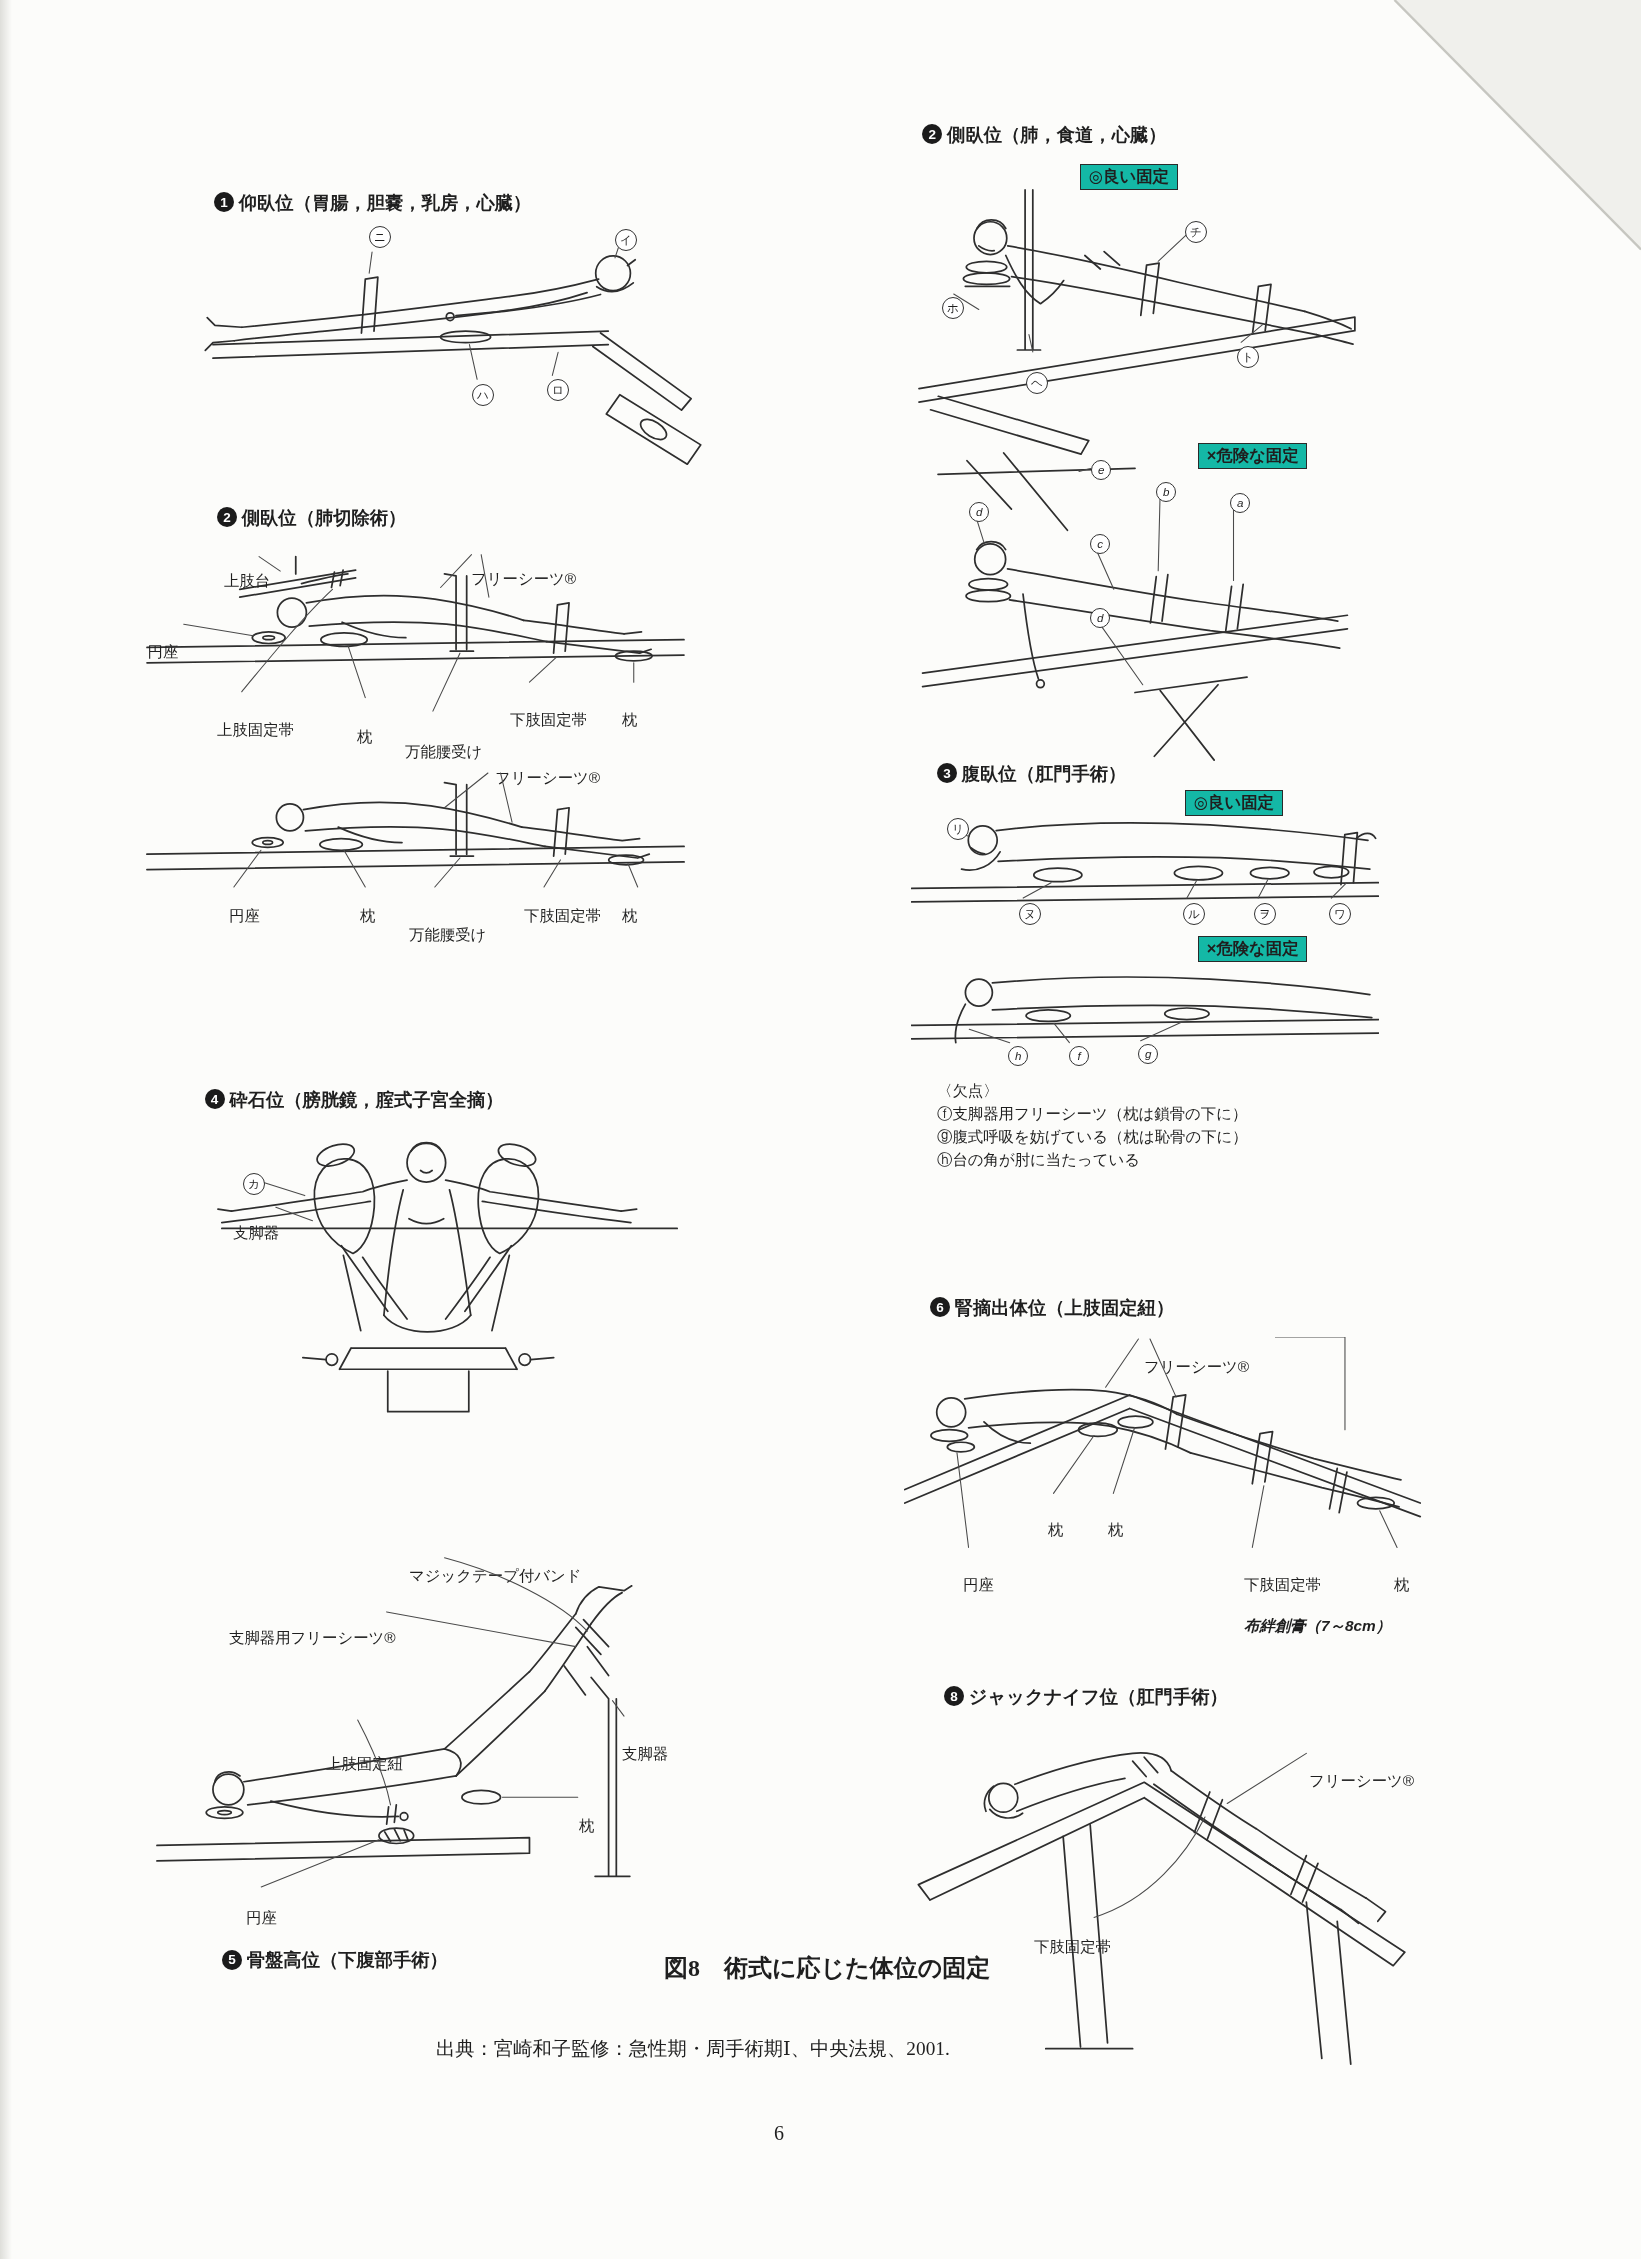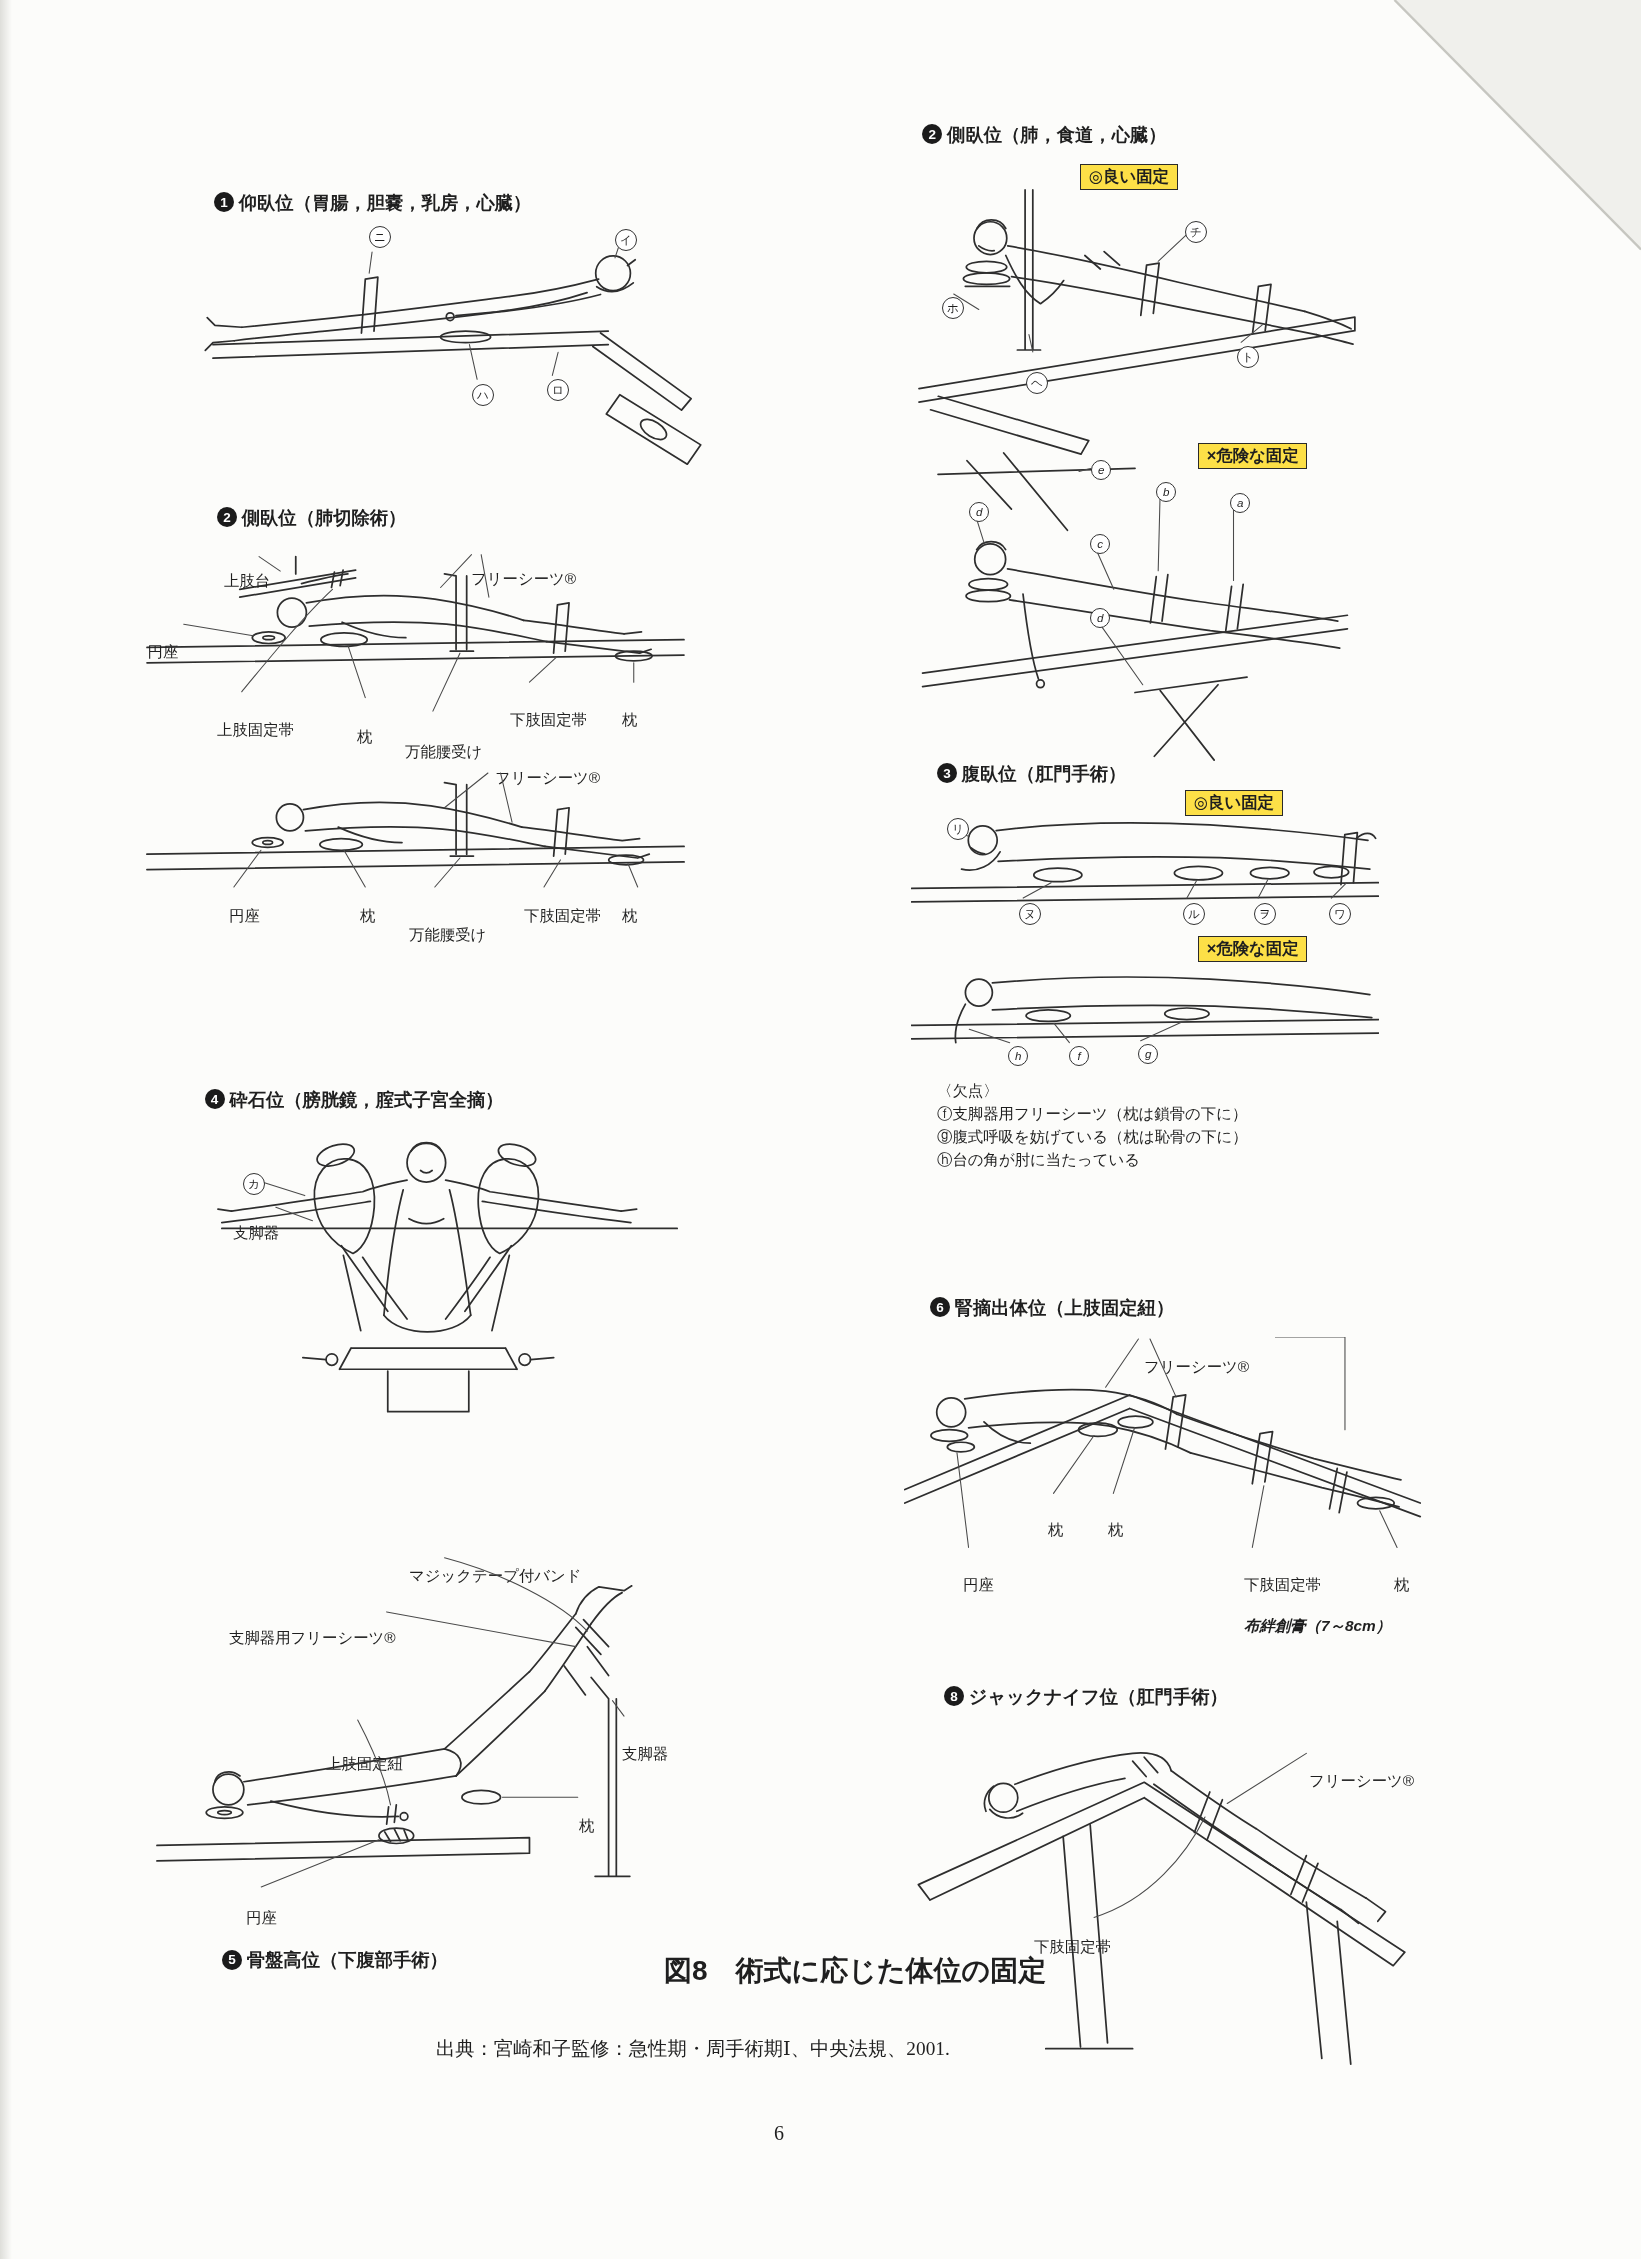--- a/index.html
+++ b/index.html
@@ -5,29 +5,29 @@
   html,body{margin:0;padding:0;background:#9a9a9a;}
   .page{position:relative;width:1641px;height:2259px;background:#fcfcfa;overflow:hidden;
         font-family:"Liberation Sans","DejaVu Sans",sans-serif;color:#1f1f1f;}
   .page::before{content:'';position:absolute;left:0;top:0;width:11.6px;height:100%;
         background:linear-gradient(90deg,#dededa,rgba(255,255,255,0));z-index:5;}
   .fig{position:absolute;}
   .fig-title{position:absolute;font-size:18.3px;font-weight:bold;white-space:nowrap;display:flex;align-items:center;gap:4.8px;}
   .numbadge{display:inline-flex;width:20px;height:20px;border-radius:50%;background:#1b1b1b;color:#fff;
         align-items:center;justify-content:center;font-size:13.5px;font-weight:bold;flex:0 0 auto;}
   .lbl{position:absolute;font-size:15.4px;white-space:nowrap;margin-top:24px;}
-  .badge{position:absolute;font-size:16.4px;font-weight:bold;border:1.9px solid #2a2a2a;padding:1px 7.7px;white-space:nowrap;background:#fde047;}
+  .badge{position:absolute;font-size:16.4px;font-weight:bold;border:1.9px solid #2a2a2a;padding:1px 7.7px;white-space:nowrap;background:#14b8a6;}
   .mark{position:absolute;width:20px;height:20px;border:1.5px solid #333;border-radius:50%;background:#fff;
         display:flex;align-items:center;justify-content:center;font-size:11.6px;line-height:1;z-index:3;}
   .lmark{position:absolute;width:18.3px;height:18.3px;border:1.4px solid #333;border-radius:50%;background:#fff;
         display:flex;align-items:center;justify-content:center;font-size:11.6px;font-style:italic;line-height:1;z-index:3;}
   .art{position:absolute;}
   .art path,.art circle,.art ellipse,.art line{fill:none;stroke:#2e2e2e;stroke-width:1.8;stroke-linecap:round;stroke-linejoin:round;}
   .art .ld{stroke:#4a4a4a;stroke-width:1.1;}
-  .caption{position:absolute;font-family:Liberation Sans, sans-serif;font-weight:bold;font-size:28px;white-space:nowrap;}
+  .caption{position:absolute;font-family:Liberation Serif, serif;font-weight:bold;font-size:24px;white-space:nowrap;}
   .source{position:absolute;font-family:"Liberation Serif","DejaVu Serif",serif;font-size:19.3px;white-space:nowrap;}
   .pagenum{position:absolute;font-family:"Liberation Serif","DejaVu Serif",serif;font-size:20px;}
   .defects{position:absolute;font-size:15.4px;line-height:1.5;}
   .defects div{white-space:nowrap;}
   .corner{position:absolute;right:0;top:0;z-index:4;}
 </style>
 </head>
 <body>
 
 <div class="page">

